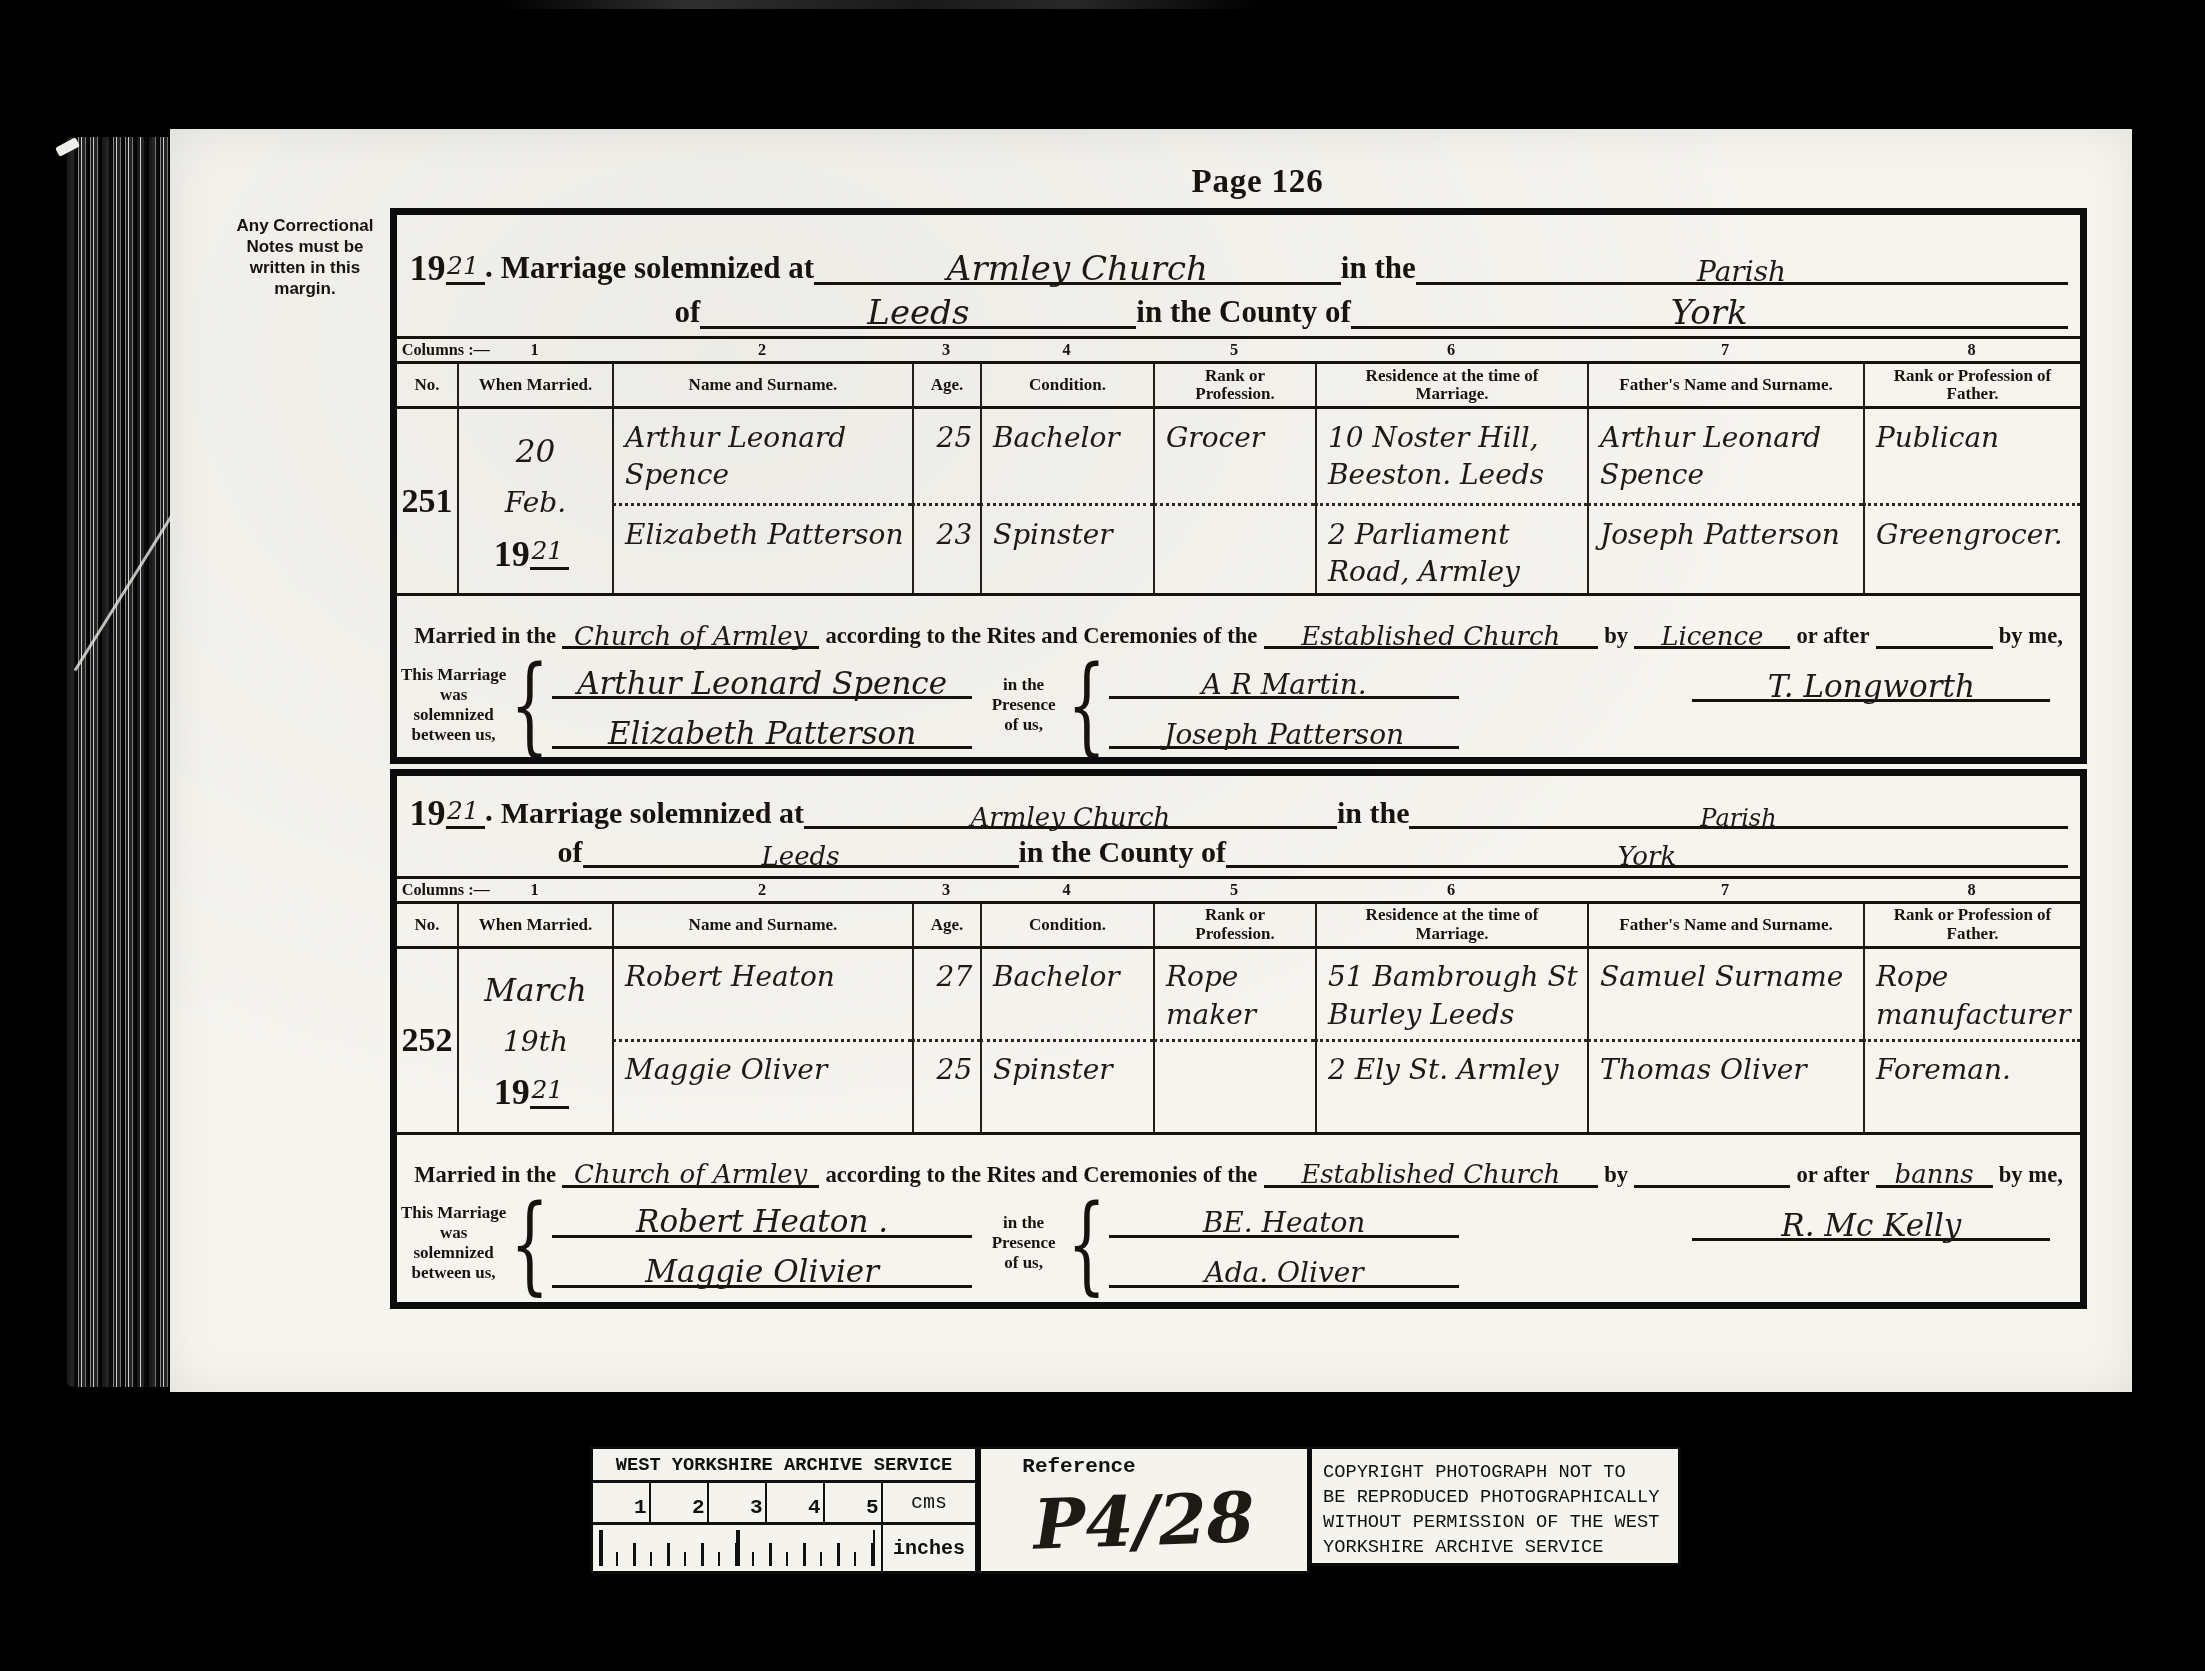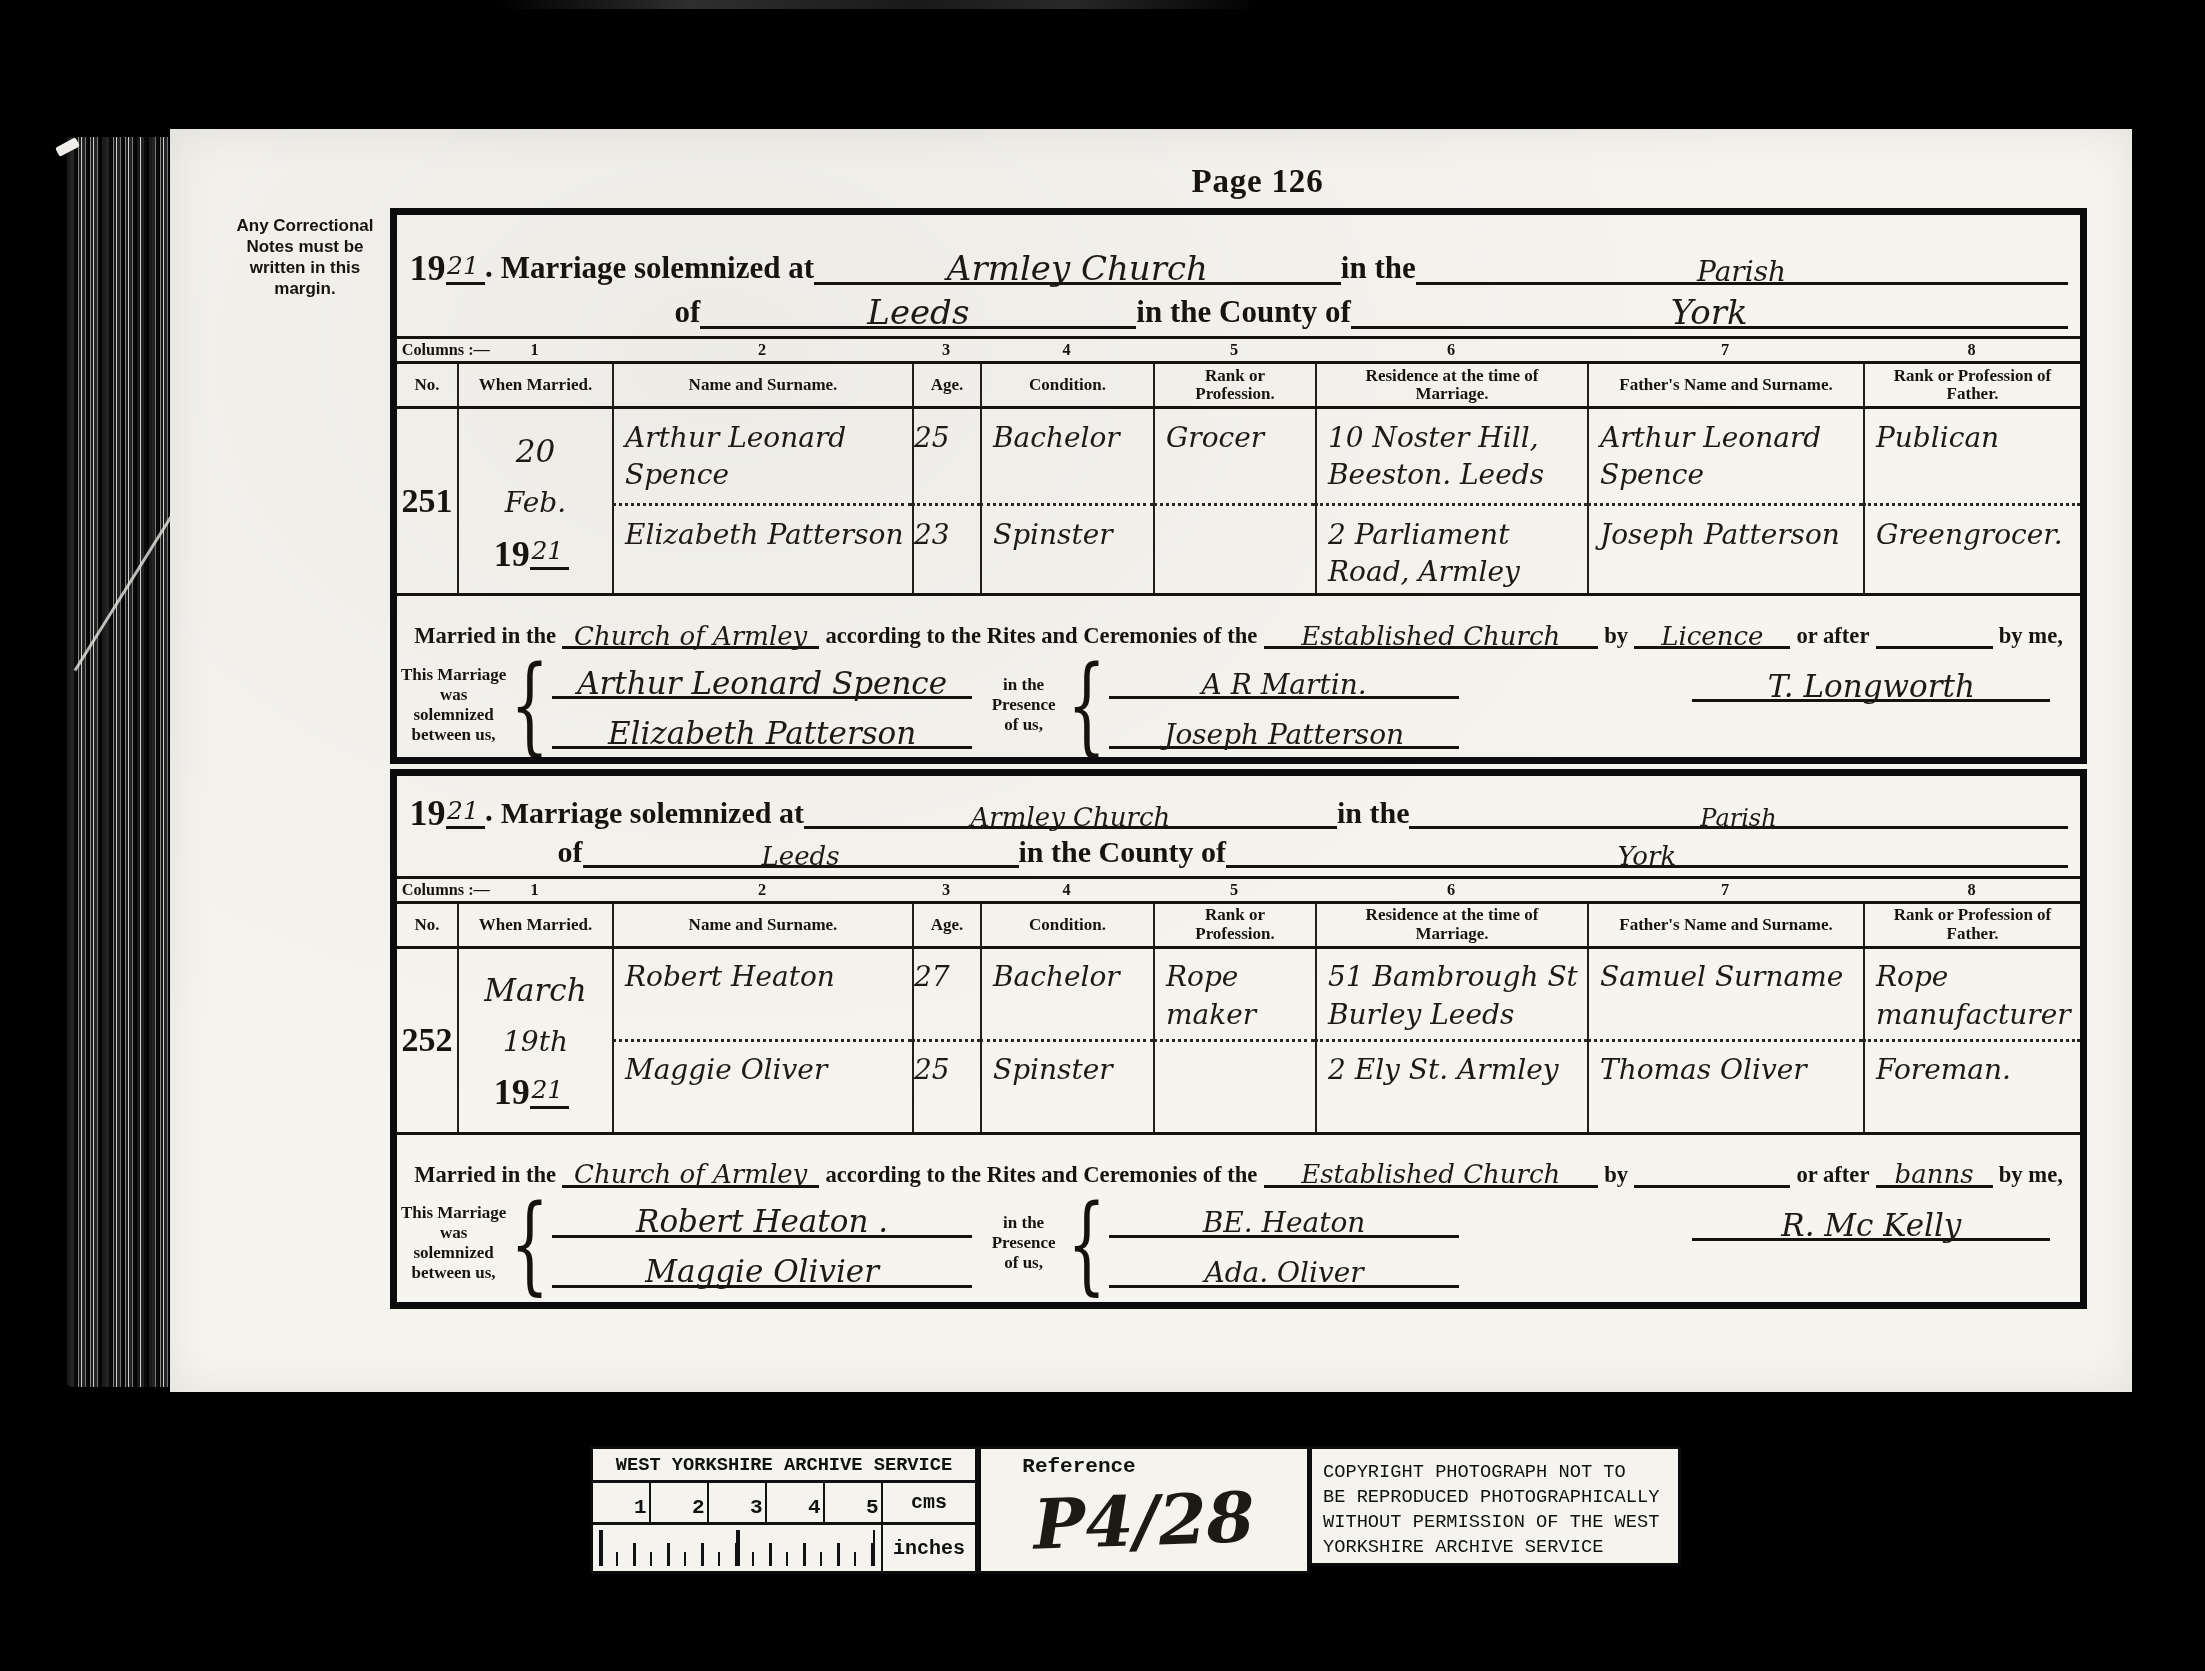--- a/index.html
+++ b/index.html
@@ -76,21 +76,21 @@
   .th.first { border-left:none; }
   .no-cell { grid-row:3 / span 2; grid-column:1; display:flex; align-items:center; justify-content:center;
     font-size:34px; font-weight:bold; }
   .when-cell { grid-row:3 / span 2; grid-column:2; border-left:2.3px solid #221f1a;
     display:flex; flex-direction:column; align-items:center; justify-content:space-evenly; padding:6.2px 3.1px; }
   .when-top { font-size:31px; }
   .when-mid { font-size:28px; }
   .td { border-left:2.3px solid #221f1a; padding:9.3px 7.8px 4.7px 11px; font-size:28px; line-height:1.35;
     overflow:hidden; }
   .td.rowtop { border-bottom:3.1px dotted #2a2722; }
-  .age-cell { text-align:left; padding-left:0; }
+  .age-cell { text-align:right; padding-left:0; }
 
   
   .mline { display:flex; align-items:flex-end; margin:7.8px 11px 0 11px; height:45px; }
   .mlabel { font-size:22.6px; font-weight:bold; white-space:nowrap; padding:0 6.2px 1.6px 6.2px; line-height:1; }
   .mfill { border-bottom:3.1px solid #16130e; display:flex; justify-content:center; align-items:flex-end; }
   .mfill .hand { position:relative; top:4.7px; font-size:26px; white-space:nowrap; }
   .mf1 { flex:0 0 257px; } .mf2 { flex:1 1 296px; } .mf3 { flex:0 0 156px; } .mf4 { flex:0 0 117px; }
 
   
   .solemn { display:flex; align-items:flex-start; margin:11px 11px 0 3.1px; }
@@ -112,21 +112,21 @@
   
   .fbox { position:absolute; background:#f4f3ee; border:3.9px solid #0b0b0b;
     font-family:"Liberation Mono","DejaVu Sans Mono",monospace; color:#111; }
   .f-left { left:590px; top:1446px; width:388px; height:128px; display:flex; flex-direction:column; }
   .f-title { height:34px; border-bottom:3.1px solid #111; display:flex; align-items:center;
     justify-content:center; font-size:18.7px; font-weight:bold; white-space:nowrap; }
   .f-cm { height:42px; border-bottom:3.1px solid #111; display:flex; }
   .cmseg { flex:1; border-right:2.3px solid #111; display:flex; align-items:flex-end;
     justify-content:flex-end; font-size:21px; font-weight:bold; padding:0 2.3px 3.1px 0; }
   .cms-label { width:92px; display:flex; align-items:center; justify-content:center;
-    font-size:20px; font-weight:bold;border-radius:18px; }
+    font-size:20px; font-weight:normal;border-radius:18px; }
   .f-in { flex:1; display:flex; }
   .ticks { flex:1; position:relative; border-right:2.3px solid #111; }
   .ticks::before { content:""; position:absolute; left:6.2px; right:6.2px; bottom:4.7px; top:3.1px;
     background-image:
       linear-gradient(90deg,#111 0 3.9px,transparent 3.9px),
       linear-gradient(90deg,#111 0 3.1px,transparent 3.1px),
       linear-gradient(90deg,#111 0 2.3px,transparent 2.3px);
     background-size:137px 36px,34px 23.4px,17px 14px;
     background-repeat:repeat-x;
     background-position:left bottom,left bottom,left bottom; }

